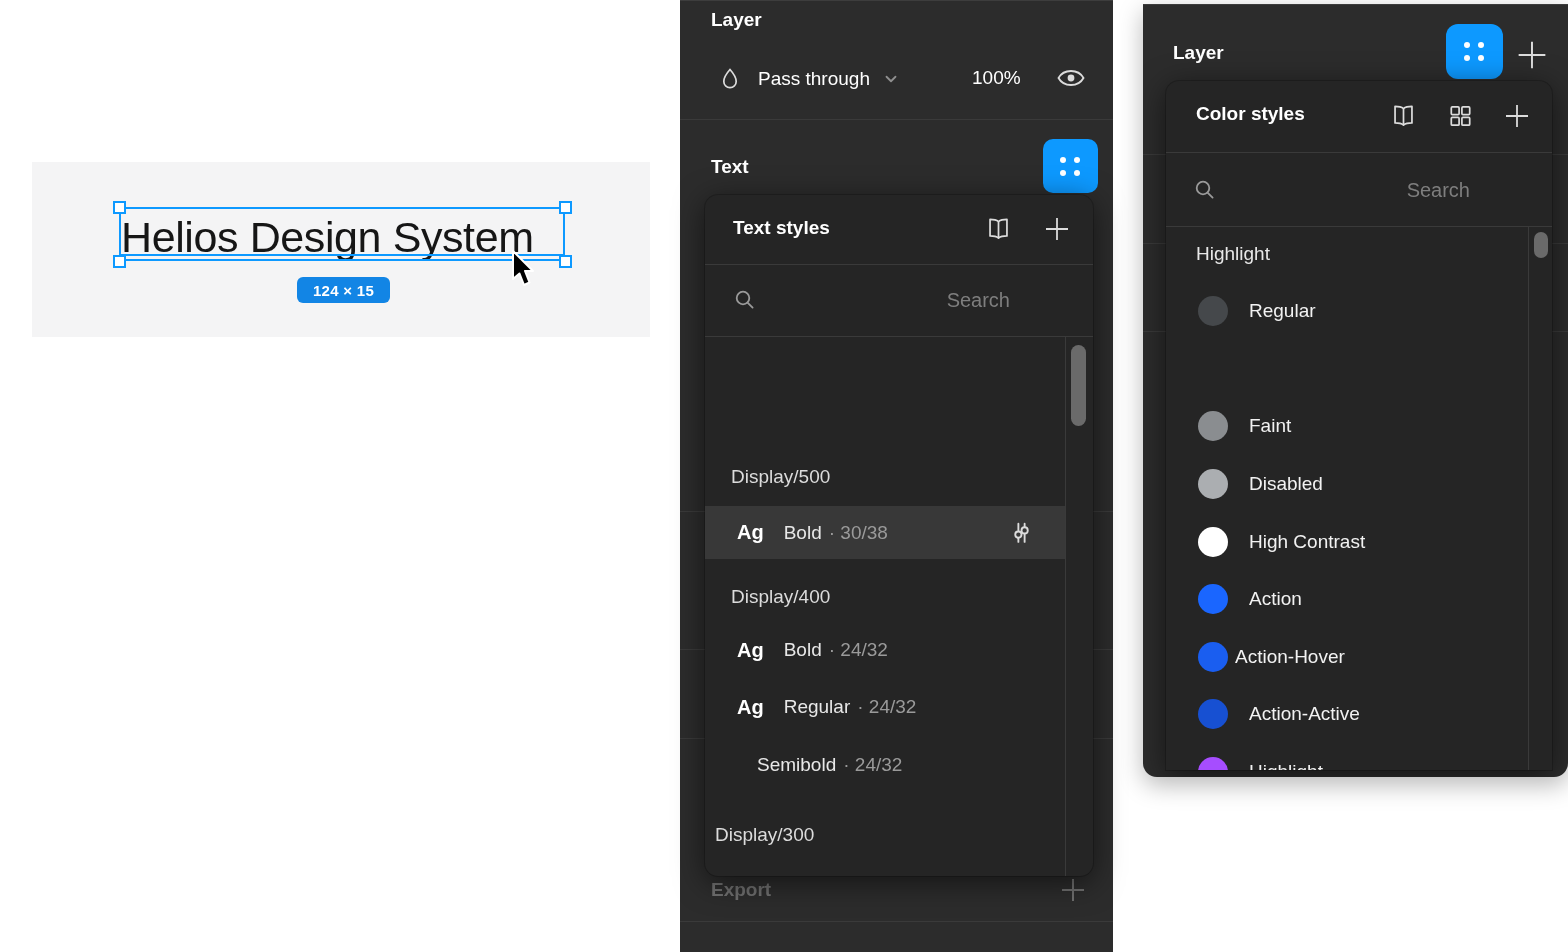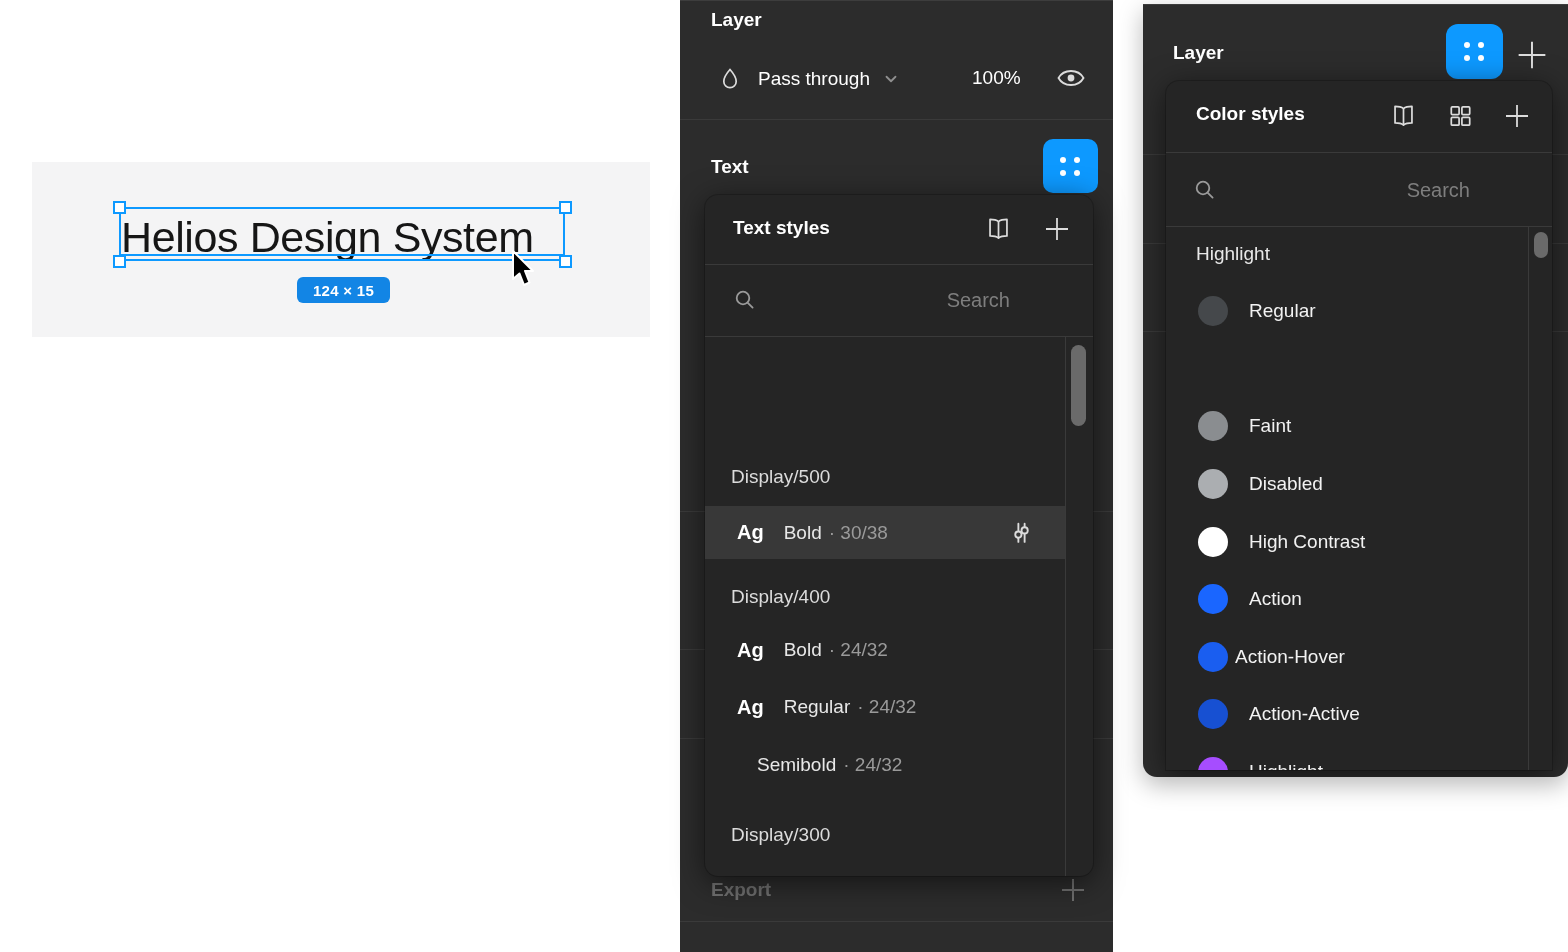--- a/index.html
+++ b/index.html
@@ -171,21 +171,21 @@
       <span class="ag" style="margin-left:32px;">Ag</span>
       <span class="sname" style="margin-left:20px;">Regular</span>
       <span class="ssize">· 24/32</span>
     </div>
     <div class="row" style="left:0;top:547px;width:360px;height:46px;">
       <span class="ag" style="margin-left:32px;"></span>
       <span class="sname" style="margin-left:20px;">Semibold</span>
       <span class="ssize">· 24/32</span>
     </div>
 
-    <div class="row group-label" style="left:26px;top:627px;height:26px;">Display/300</div>
+    <div class="row group-label" style="left:10px;top:627px;height:26px;">Display/300</div>
 
     <div class="gutter" style="left:360px;top:141px;height:540px;"></div>
     <div class="thumb" style="left:366px;top:150px;width:15px;height:81px;"></div>
   </div>
 
   <div class="panel panel-right">
     <div class="abs sec-title" style="left:30px;top:37px;">Layer</div>
     <div class="blue-btn" style="left:303px;top:19px;width:57px;height:55px;border-radius:12px;">
       <span class="dots">
           <i></i>

